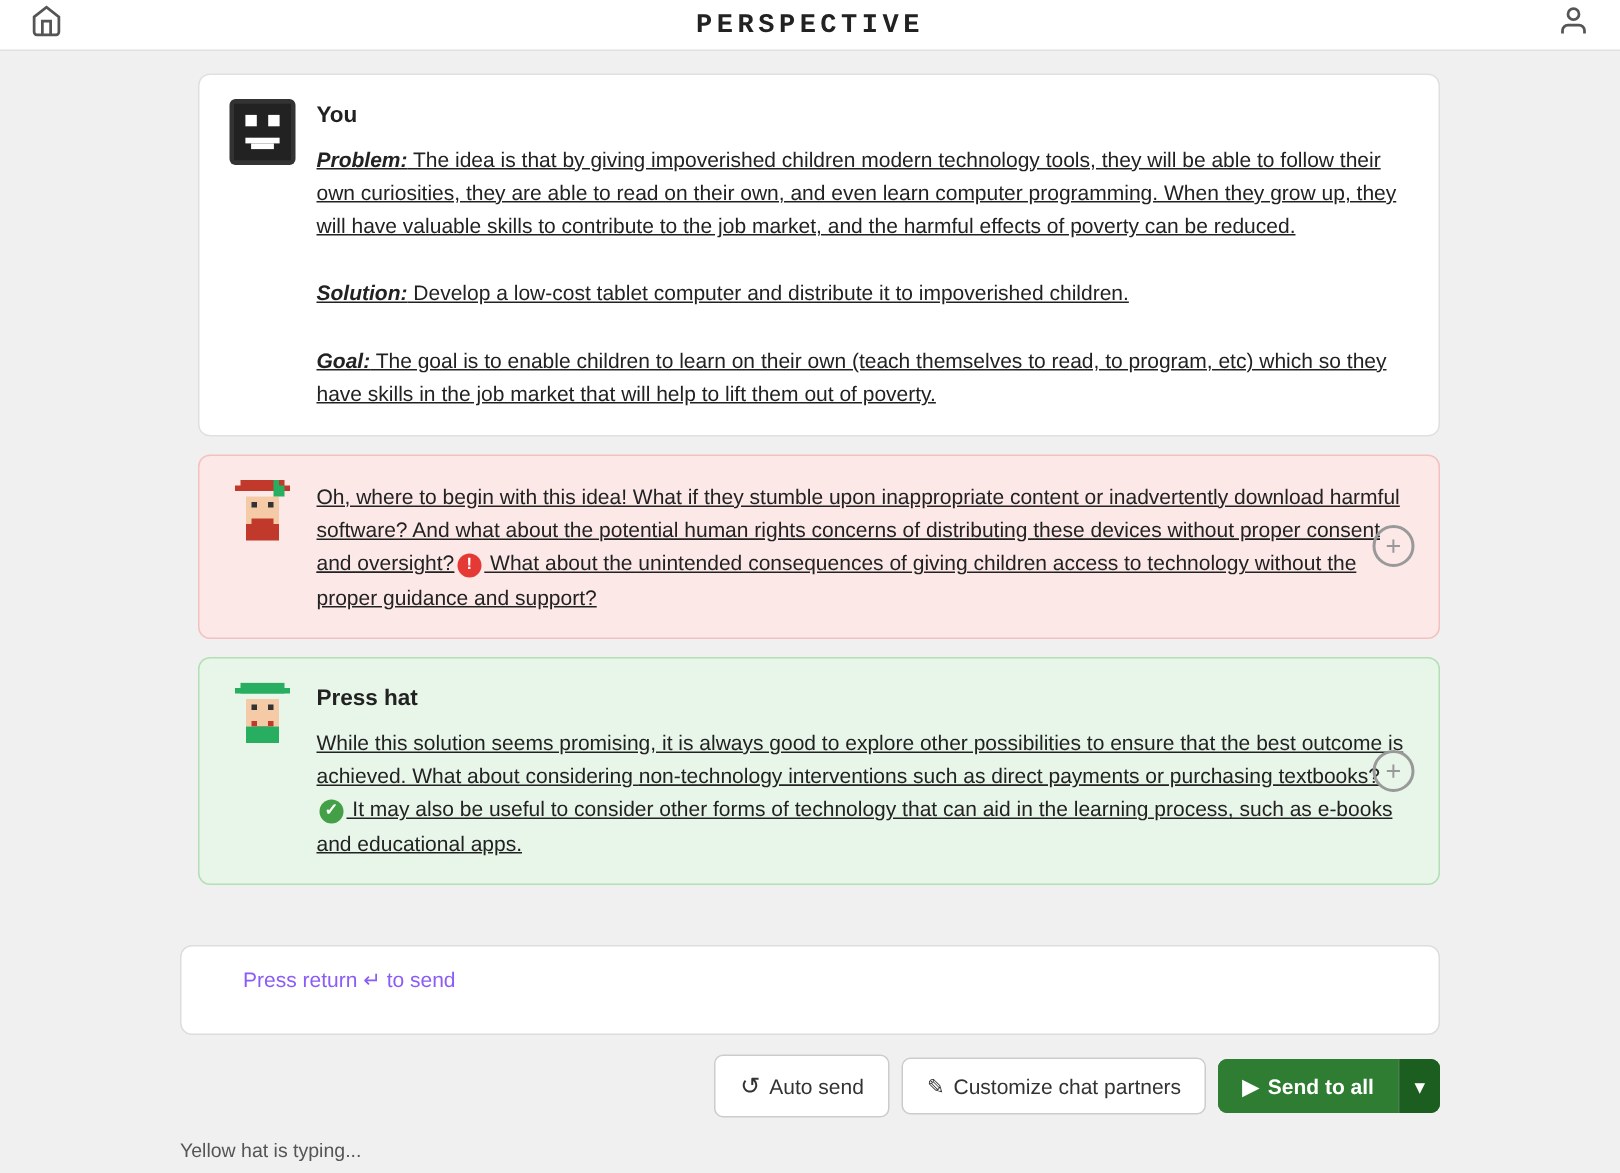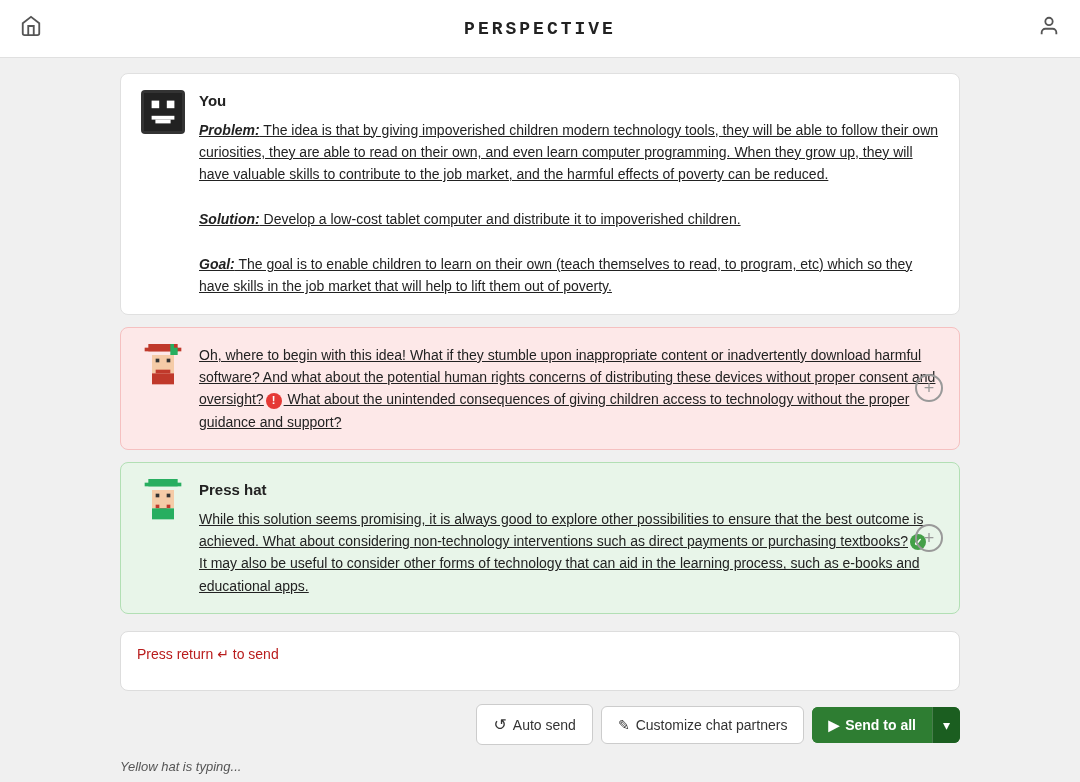--- a/index.html
+++ b/index.html
@@ -9,21 +9,21 @@
       width: 1080px;
       height: 782px;
       overflow: hidden;
       display: flex;
       flex-direction: column;
     }
 
     
     .header {
       background: white;
-      height: 58px;
+      height: 34px;
       display: flex;
       align-items: center;
       justify-content: center;
       border-bottom: 1px solid #e0e0e0;
       position: relative;
       flex-shrink: 0;
     }
     .header-title {
       font-size: 18px;
       font-weight: 700;
@@ -67,20 +67,21 @@
 
     
     .message-card {
       background: white;
       border-radius: 8px;
       padding: 16px 20px;
       display: flex;
       gap: 14px;
       position: relative;
       border: 1.5px solid #e0e0e0;
+      margin-left: 12px;
     }
 
     .message-card.red-hat {
       background: #fde8e8;
       border-color: #f5c0c0;
     }
     .message-card.green-hat {
       background: #e8f5e9;
       border-color: #b2dfb4;
     }
@@ -249,21 +250,20 @@
       border: none;
       cursor: pointer;
       border-left: 1px solid rgba(255,255,255,0.2);
     }
 
     .status-bar {
       background: #f0f0f0;
       padding: 4px 120px 8px;
       font-size: 13px;
       color: #555;
-      font-style: italic;
     }
 
     
     .avatar-robot {
       background: #333;
       color: white;
       font-size: 20px;
       border-radius: 4px;
       display: flex;
       align-items: center;
@@ -369,21 +369,21 @@
           While this solution seems promising, it is always good to explore other possibilities to ensure that the best outcome is achieved. What about considering <span class="underline-link">non-technology interventions such as direct payments or purchasing textbooks?</span><span class="info-badge info-badge-green">✓</span> It may also be useful to consider other forms of technology that can aid in the learning process, such as e-books and educational apps.
         </div>
       </div>
       <button class="plus-btn">+</button>
     </div>
 
   </div>
 
   <div class="input-area">
     <div class="input-box">
-      <span style="color:#b91c1c; font-size:14px;">Press return ↵ to send</span>
+      <span style="color:#8b5cf6; font-size:14px;margin-left:25px;">Press return ↵ to send</span>
     </div>
   </div>
 
   <div class="toolbar">
     <button class="btn-auto-chat">
       <span style="font-size:16px;">↺</span>
       <span>Auto send</span>
     </button>
     <button class="btn-customize">
       <span style="font-size:14px;">✎</span>

